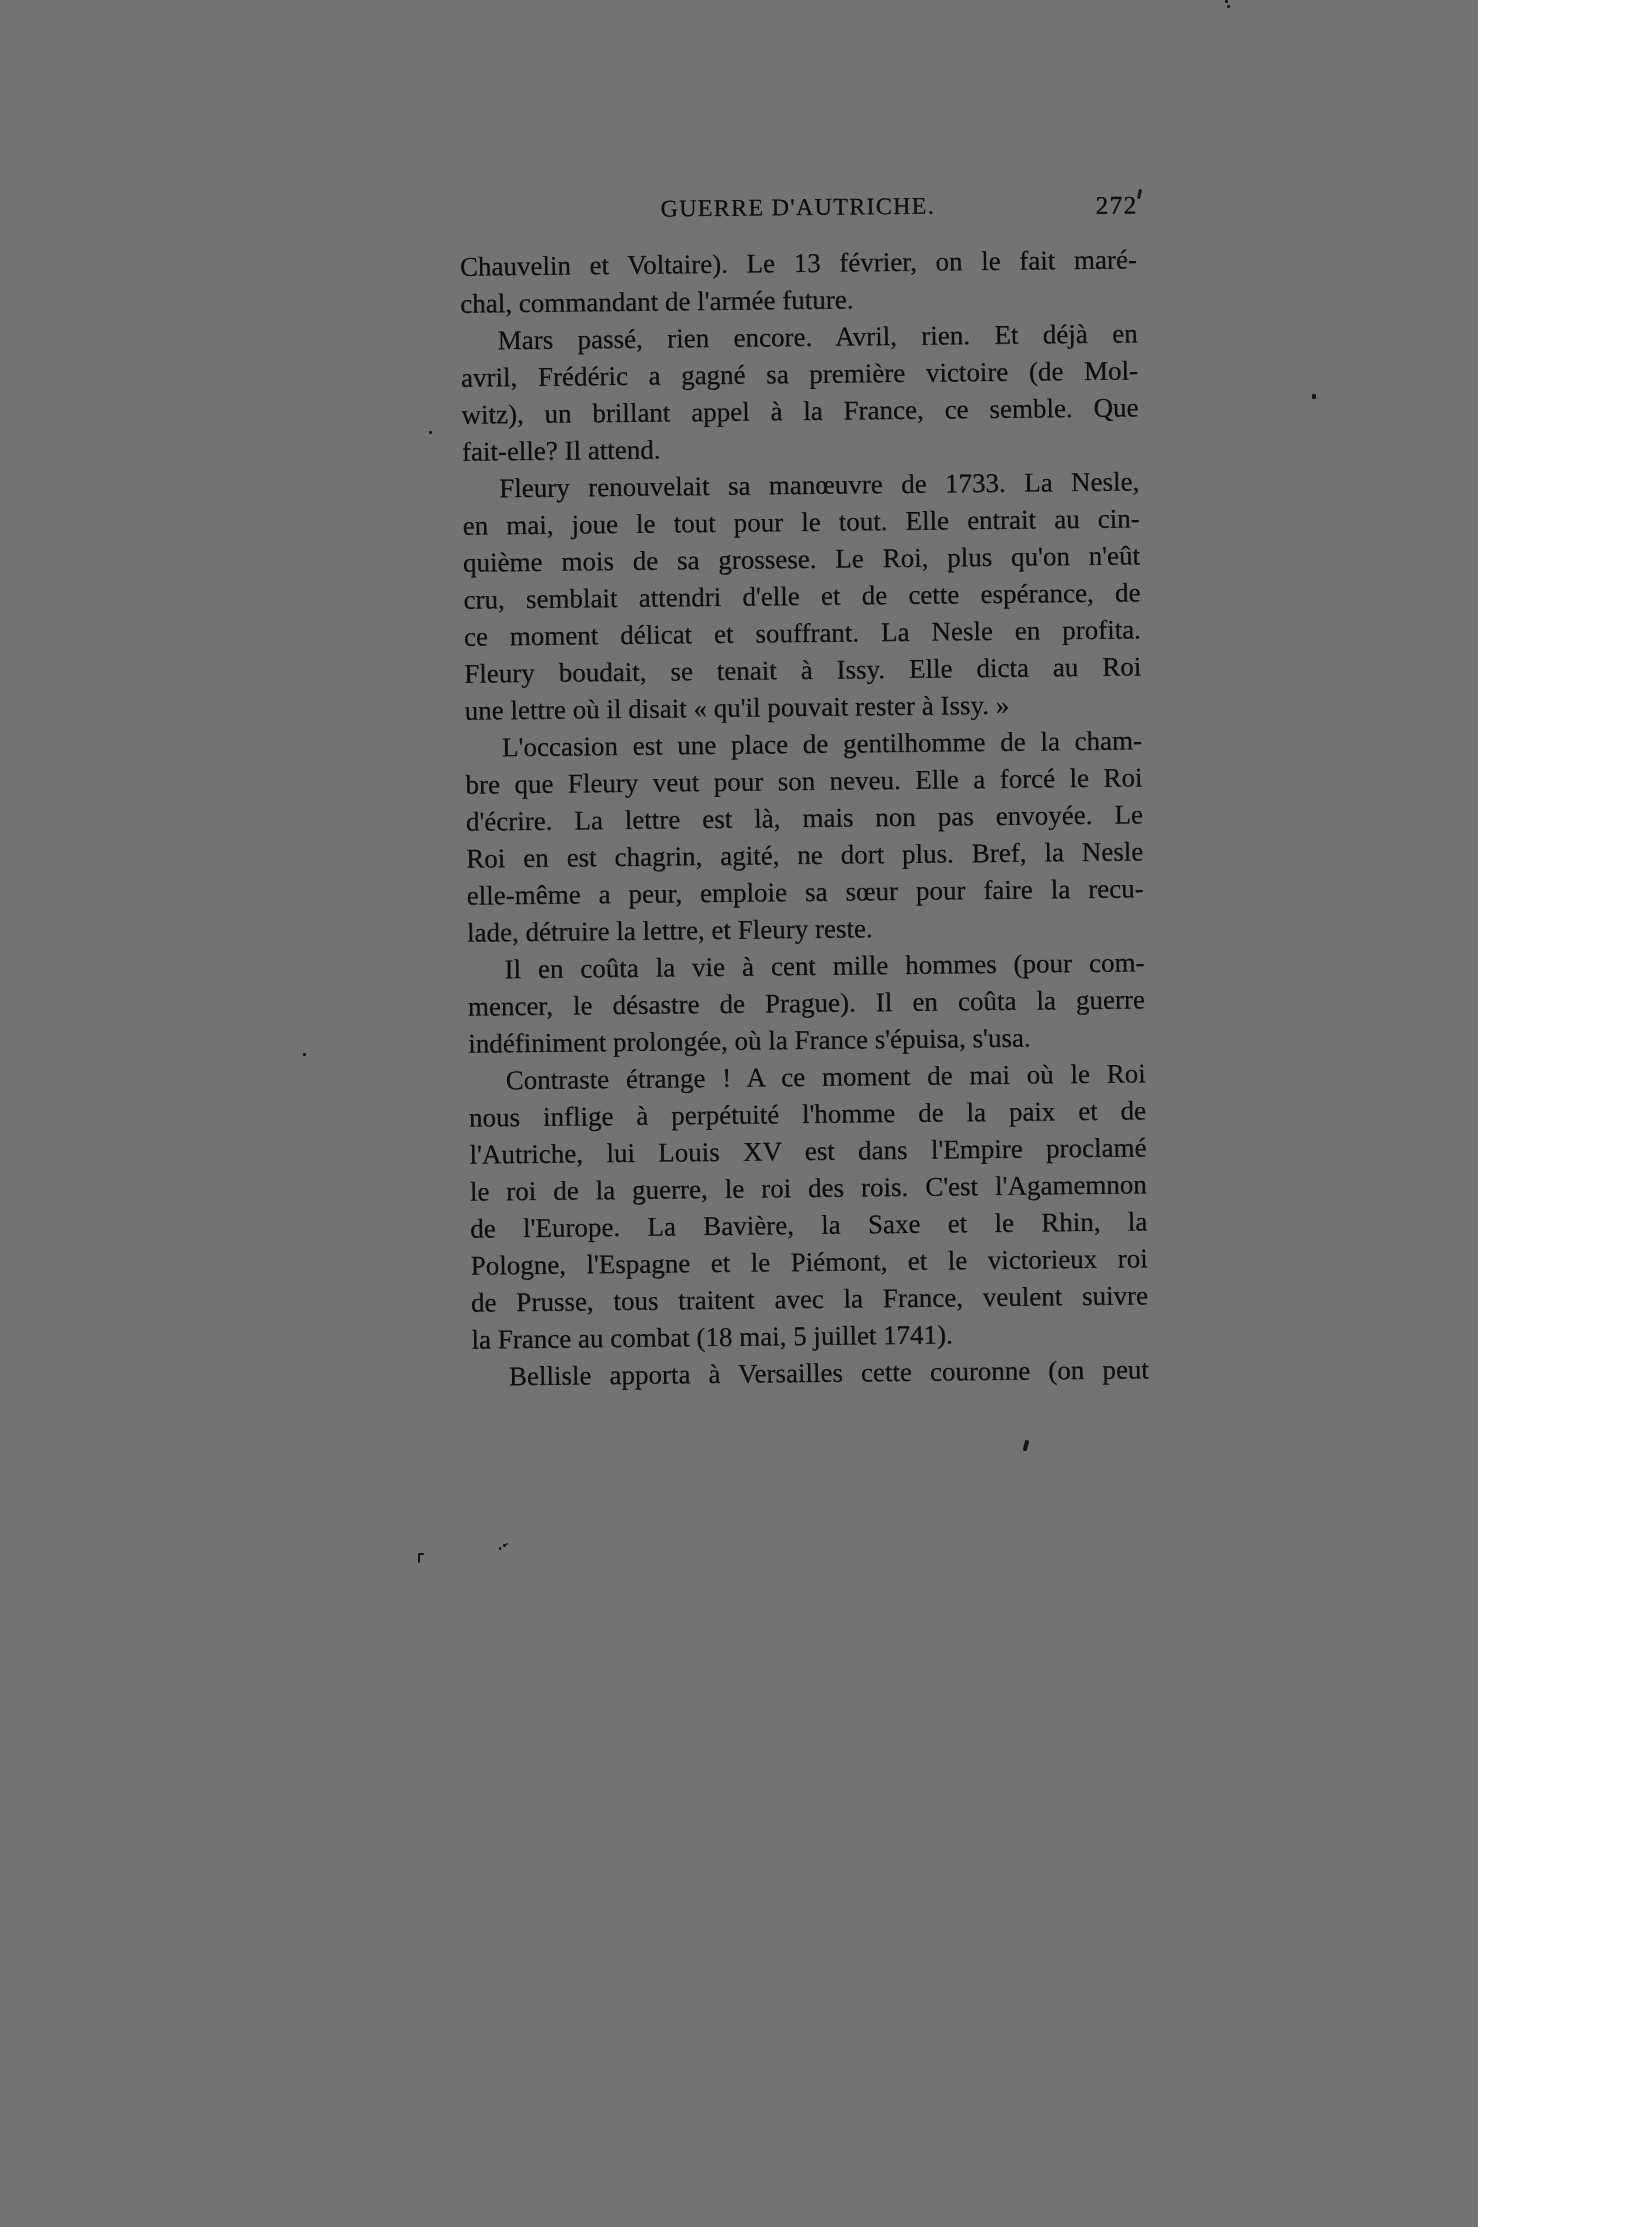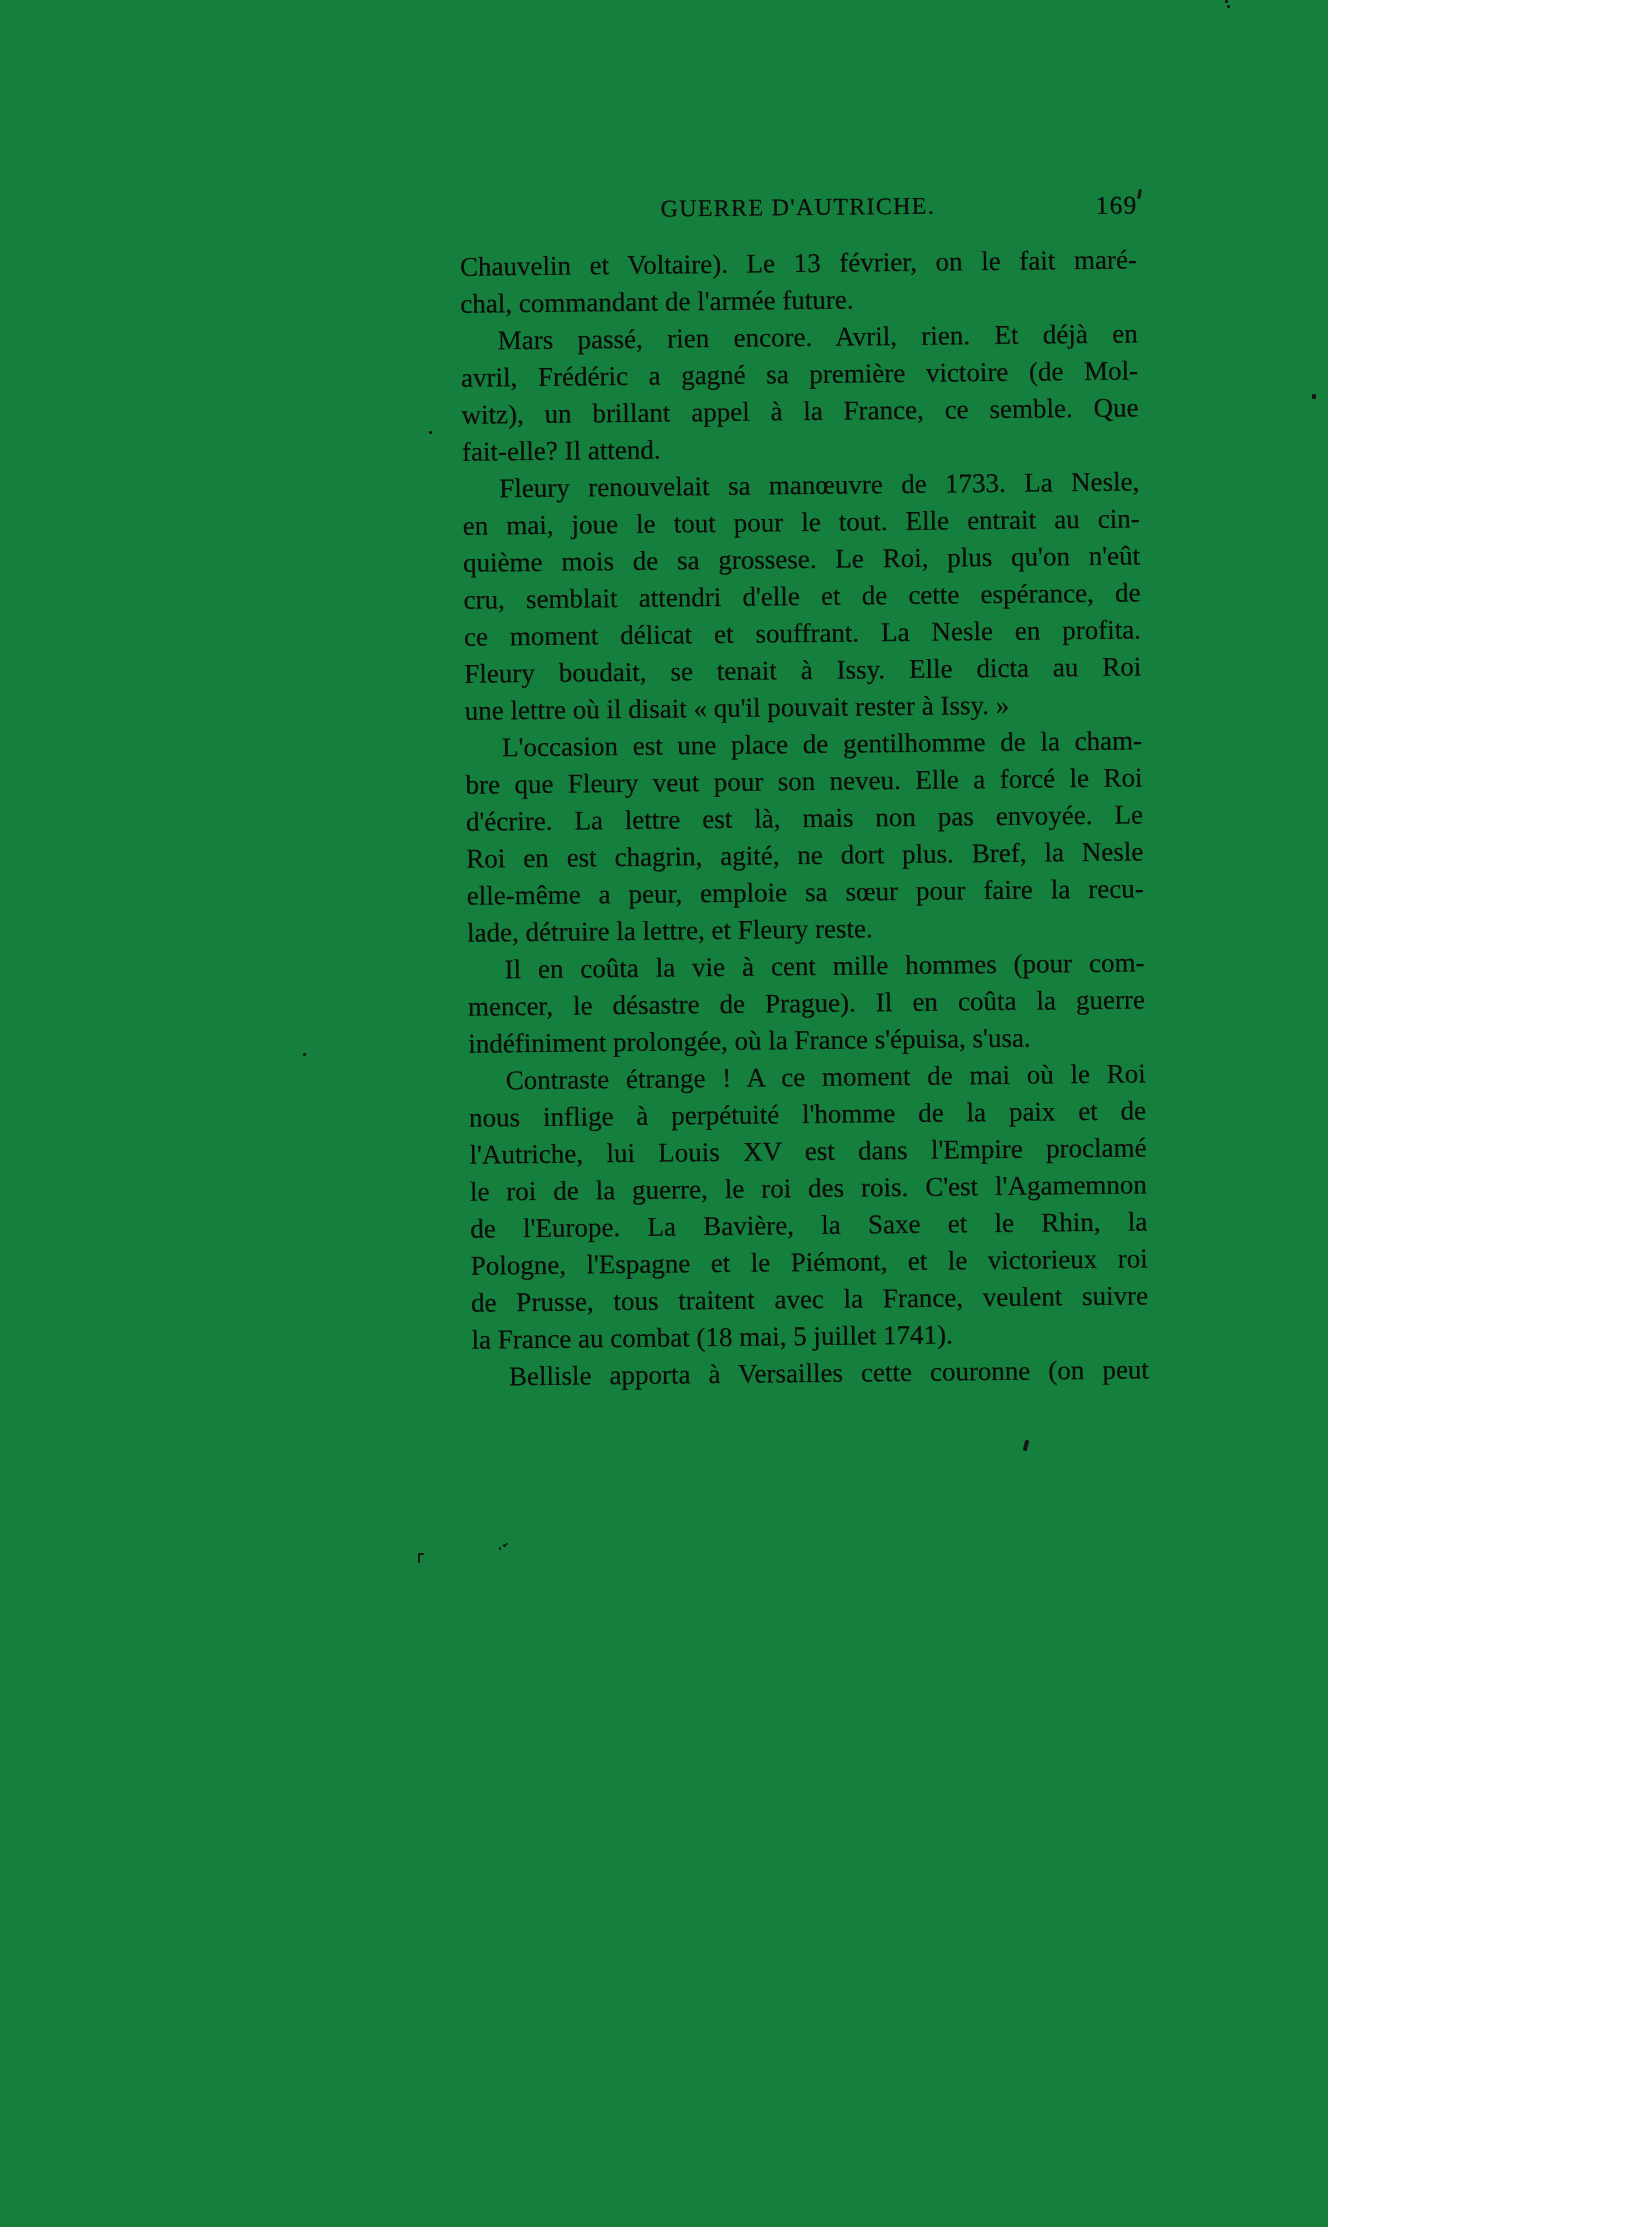--- a/index.html
+++ b/index.html
@@ -2,23 +2,23 @@
 <html style="font-size:10.2px"><head>
 <meta charset="utf-8">
 <style>
   html, body {
     margin: 0;
     padding: 0;
     background: #ffffff;
   }
   .page {
     position: relative;
-    width: 1328px;
+    width: 1478px;
     height: 2227px;
-    background: #15803d;
+    background: #737373;
     overflow: hidden;
     font-family: "Liberation Serif", "DejaVu Serif", serif;
     color: #0d0d0b;
   }
   
   .sheet {
     position: absolute;
     left: 459px;
     top: 190px;
     width: 677px;
@@ -70,21 +70,21 @@
 </style>
 </head>
 <body>
 
 <div class="page">
 
   <div class="sheet">
 
     <div class="runhead">
       <div class="title">GUERRE D'AUTRICHE.</div>
-      <div class="pagenum">169</div>
+      <div class="pagenum">272</div>
     </div>
 
     <div class="bodytext">
 
       <div class="para">
         <div class="line">Chauvelin et Voltaire). Le 13 février, on le fait maré-</div>
         <div class="line plast">chal, commandant de l'armée future.</div>
       </div>
 
       <div class="para">

